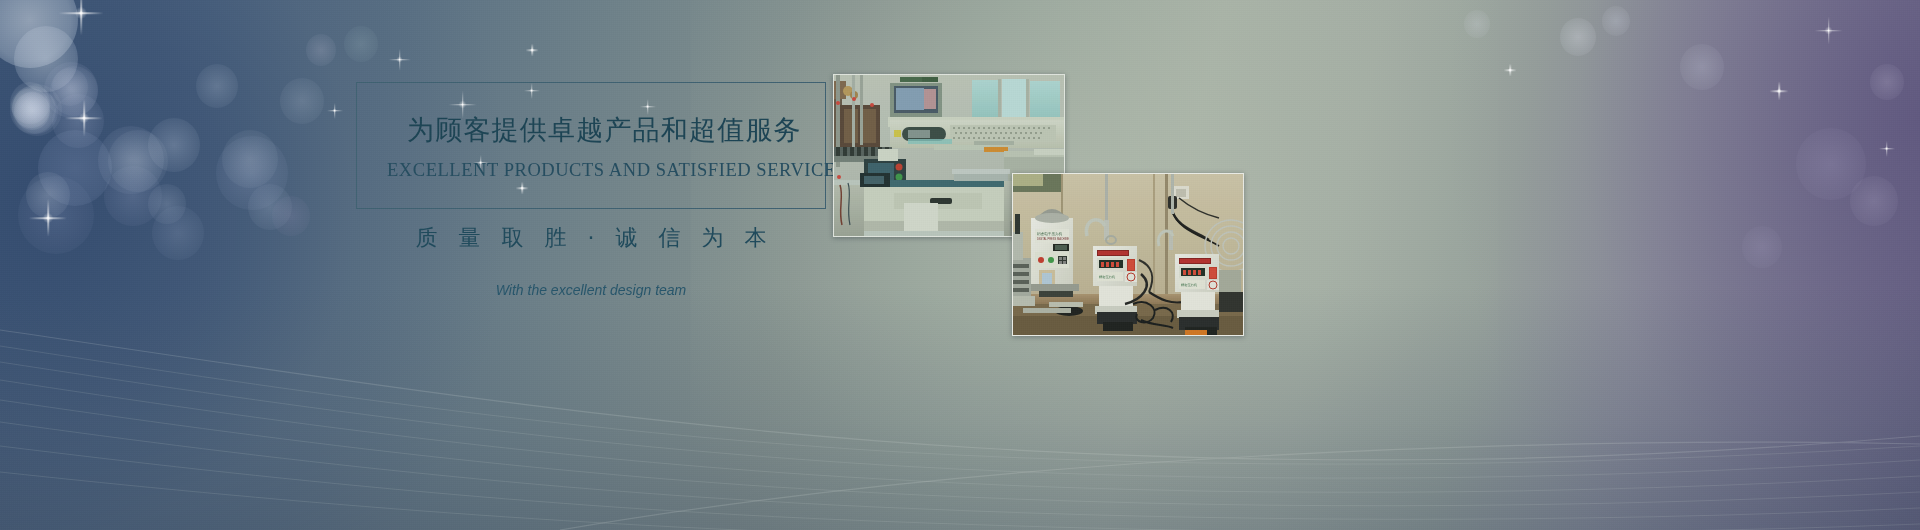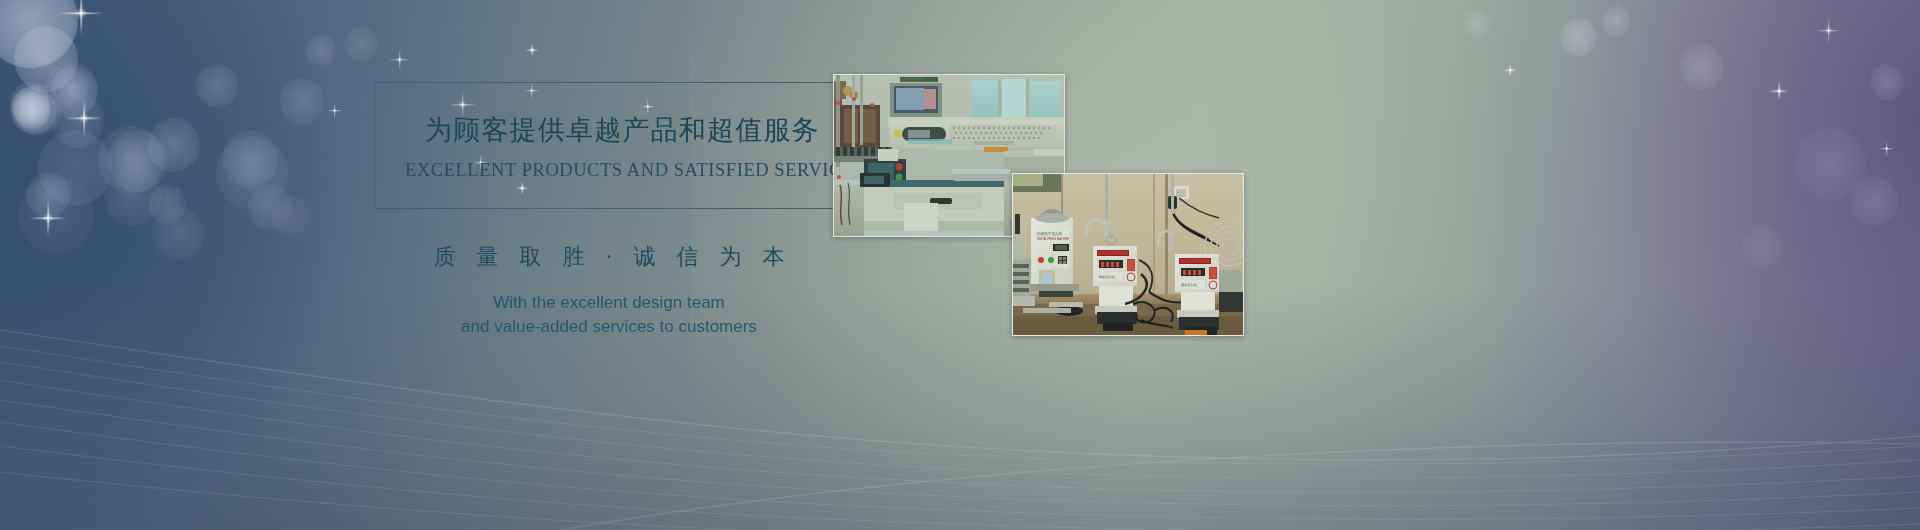--- a/index.html
+++ b/index.html
@@ -88,21 +88,21 @@
   .star:before { width: 320%; height: 1.5px; }
   .star:after  { width: 1.5px; height: 320%;
                  background: linear-gradient(to bottom, rgba(255,255,255,0), rgba(255,255,255,.75), rgba(255,255,255,0)); }
 
   
   .waves { position: absolute; left: 0; bottom: 0; width: 100%; height: 230px; opacity: .5; }
 
   
   .copy {
     position: absolute;
-    left: 374px; top: 82px;
+    left: 356px; top: 82px;
     width: 470px;
   }
   .framebox {
     border: 1px solid #3f6272;
     height: 127px;
     position: relative;
     box-sizing: border-box;
   }
   .h-cn {
     position: absolute;
@@ -118,37 +118,38 @@
     left: 30px; top: 77px;
     width: 410px;
     text-align: center;
     font-family: "Liberation Serif", "DejaVu Serif", serif;
     font-size: 18.5px;
     letter-spacing: .55px;
     color: #254d60;
     white-space: nowrap;
   }
   .slogan {
-    margin-top: 33px;
+    margin-top: 14px;
     text-align: center;
     font-size: 22px;
     letter-spacing: 21px;
     text-indent: 21px;
     color: #1f4a5c;
     font-family: "DejaVu Sans", "Liberation Sans", sans-serif;
     white-space: nowrap;
   }
   .para {
-    margin-top: 19px;
+    margin-top: 26px;
     text-align: center;
-    font-size: 17px;
+    font-size: 14px;
     line-height: 23.5px;
     color: #27566b;
     width: 530px;
     margin-left: -30px;
+    font-style: italic;
   }
   .para div { white-space: nowrap; }
 
   
   .photo {
     position: absolute;
     background: #cfd6cf;
     box-shadow: 0 1px 5px rgba(20,30,40,.35);
     overflow: hidden;
   }
@@ -258,21 +259,20 @@
 
     <div class="framebox">
       <div class="h-cn">为顾客提供卓越产品和超值服务</div>
       <div class="h-en">EXCELLENT PRODUCTS AND SATISFIED SERVICE</div>
     </div>
 
     <div class="slogan">质量取胜·诚信为本</div>
 
     <div class="para">
       <div>With the excellent design team</div>
-      <div>and value-added services to customers</div>
     </div>
   </div>
 
   <div class="photo" id="photo-1">
     <svg viewBox="0 0 230 161" preserveAspectRatio="none">
       <defs>
         <linearGradient id="wall1" x1="0" y1="0" x2="0" y2="1">
           <stop offset="0" stop-color="#cfd2c6"></stop>
             <stop offset="1" stop-color="#c2c7bd"></stop>
         </linearGradient>

